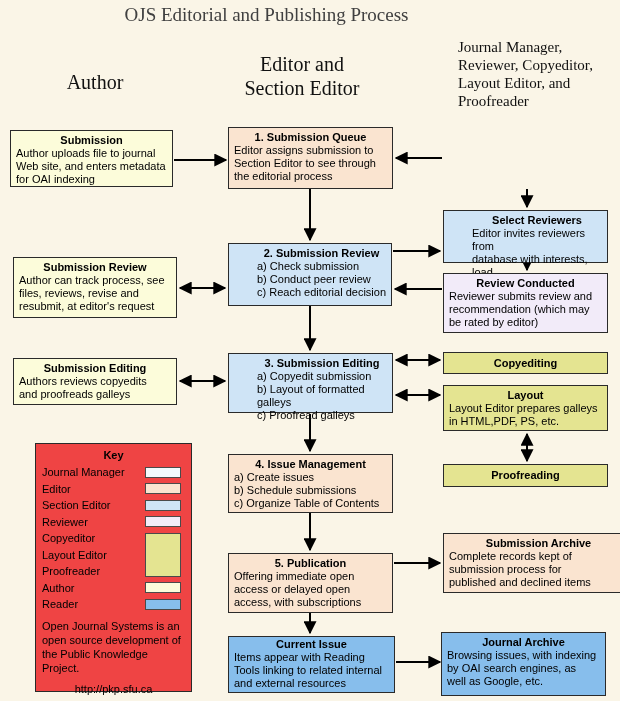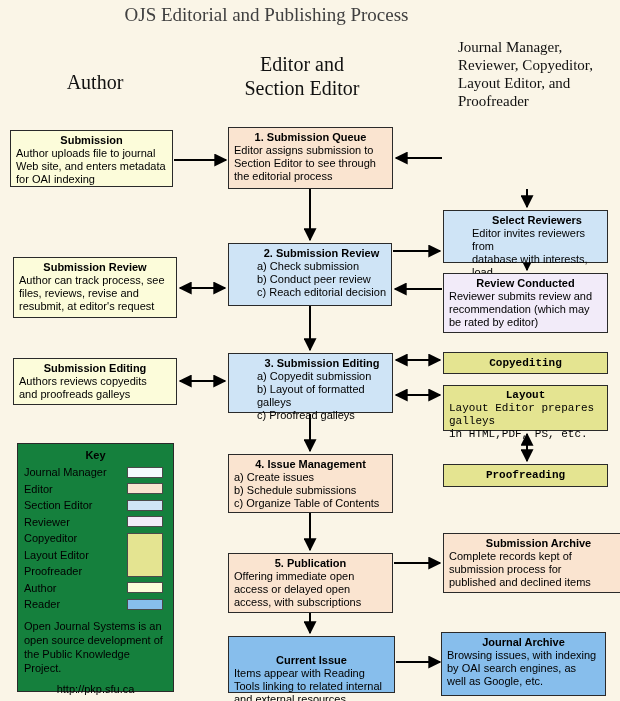--- a/index.html
+++ b/index.html
@@ -16,24 +16,24 @@
   .box{position:absolute;box-sizing:border-box;border:1.5px solid var(--box-border,#2a2a2a);
     padding:3px 5px;font-size:11px;line-height:13px;color:#000;display:flex;flex-direction:column;}
   .box .bt{font-weight:bold;text-align:center;width:100%;}
   .box .bb{white-space:pre-line;text-align:left;}
   .box.center{justify-content:center;}
   .role-author{background:var(--author,#FCFCDA);}
   .role-editor{background:var(--editor,#FAE4D0);}
   .role-section-editor{background:var(--section-editor,#CFE4F6);padding-left:28px;}
   .role-journal-manager{background:var(--journal-manager,#F3FAFD);}
   .role-reviewer{background:var(--reviewer,#F2EBF9);}
-  .role-khaki{background:var(--copyeditor-group,#E4E491);font-family:Liberation Mono, monospace;}
+  .role-khaki{background:var(--copyeditor-group,#E4E491);}
   .role-reader{background:var(--reader,#87BEEC);}
-  .key{position:absolute;left:17px;top:443px;width:157px;height:249px;box-sizing:border-box;
-    background:#15803d;border:1.5px solid var(--box-border,#2a2a2a);padding:5px 6px;font-size:11px;color:#000;}
+  .key{position:absolute;left:35px;top:443px;width:157px;height:249px;box-sizing:border-box;
+    background:#ef4444;border:1.5px solid var(--box-border,#2a2a2a);padding:5px 6px;font-size:11px;color:#000;}
   .key-title{font-weight:bold;text-align:center;margin-bottom:3px;}
   .key-grid{display:grid;grid-template-columns:1fr 42px;grid-auto-rows:16.5px;align-items:center;}
   .kl{white-space:nowrap;}
   .ks{width:36px;height:11px;box-sizing:border-box;border:1.5px solid #4a4a4a;margin-left:2px;}
   .ks.tall{height:44px;grid-row:span 3;}
   .key-note{margin-top:6px;white-space:pre-line;line-height:14px;}
   .key-url{margin-top:8px;text-align:center;}
 </style>
 </head>
 <body>
@@ -120,21 +120,21 @@
     <div class="bb">a) Create issues
 b) Schedule submissions
 c) Organize Table of Contents</div>
   </div>
   <div class="box role-editor" style="left:228px;top:553px;width:165px;height:60px">
     <div class="bt">5. Publication</div>
     <div class="bb">Offering immediate open
 access or delayed open
 access, with subscriptions</div>
   </div>
-  <div class="box role-reader" style="left:228px;top:636px;width:167px;height:57px;padding-top:17px">
+  <div class="box role-reader" style="left:228px;top:636px;width:167px;height:57px;padding-top:1px">
     <div class="bt">Current Issue</div>
     <div class="bb">Items appear with Reading
 Tools linking to related internal
 and external resources</div>
   </div>
 
   <div class="box role-section-editor" style="left:443px;top:210px;width:165px;height:53px">
     <div class="bt">Select Reviewers</div>
     <div class="bb">Editor invites reviewers from
 database with interests, load</div>

